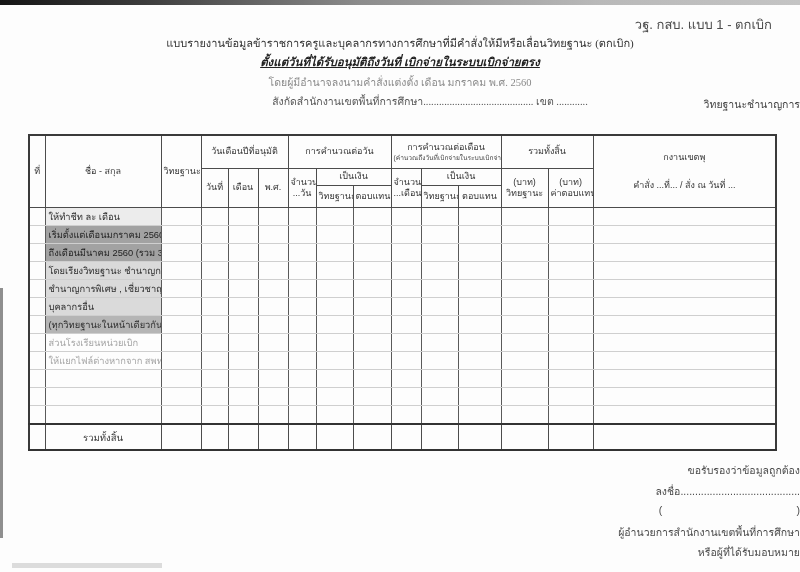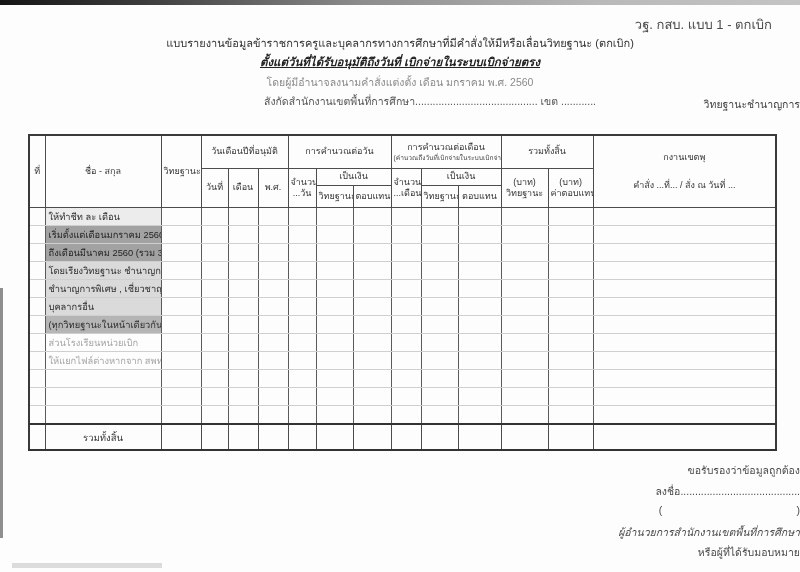--- a/index.html
+++ b/index.html
@@ -11,21 +11,21 @@
     -webkit-font-smoothing:antialiased;
   }
   
   .scan-top-edge{position:absolute;top:0;left:0;width:100%;height:5px;
     background:linear-gradient(to right,#151515 0%,#3c3c3c 18%,#8c8c8c 45%,#b9b9b9 75%,#c4c4c4 100%);}
   .scan-left-edge{position:absolute;left:0;top:288px;height:250px;width:3px;background:#8f8f8f;}
   .scan-bottom-smudge{position:absolute;left:12px;bottom:4px;width:150px;height:5px;background:#dcdcdc;}
 
   
   .form-code{position:absolute;top:14px;right:28px;font-size:13px;color:#4a4a4a;}
-  .hline{position:absolute;left:0;width:100%;text-align:center;}
+  .hline{position:absolute;left:0;width:100%;text-align:center;font-family:Liberation Serif, serif;}
   .t1{top:34px;font-size:11px;color:#333;}
   .t2{top:53px;font-size:11.5px;font-weight:bold;font-style:italic;text-decoration:underline;color:#222;}
   .t3{top:74px;font-size:10.5px;color:#8a8a8a;}
   .t4{top:93px;font-size:10.5px;color:#555;padding-left:30px;}
   .t5{top:96px;font-size:10.5px;color:#444;text-align:right;}
 
   
   .sheet-table{
     position:absolute;left:28px;top:134px;width:747px;height:316px;
     border-collapse:collapse;table-layout:fixed;
@@ -48,21 +48,21 @@
   .sheet-table tr.body td.namecell{font-size:9.3px;padding-left:3px;}
   .sheet-table tr.total td{height:24px;border-top:2.5px solid #333;border-bottom:2px solid #333;}
   .sheet-table .total-label{text-align:center;font-size:9.5px;}
   .sheet-table{border:2px solid #3a3a3a;}
 
   
   .sig{position:absolute;left:0;width:100%;text-align:right;font-size:10.5px;color:#4a4a4a;}
   .s1{top:462px;}
   .s2{top:483px;}
   .s3{top:504px;}
-  .s4{top:524px;font-style:italic;}
+  .s4{top:524px;}
   .s5{top:544px;}
 </style>
 </head>
 <body>
 
 <div class="scan-top-edge"></div>
 <div class="scan-left-edge"></div>
 <div class="scan-bottom-smudge"></div>
 
 <div class="form-code">วฐ. กสบ. แบบ 1 - ตกเบิก</div>

